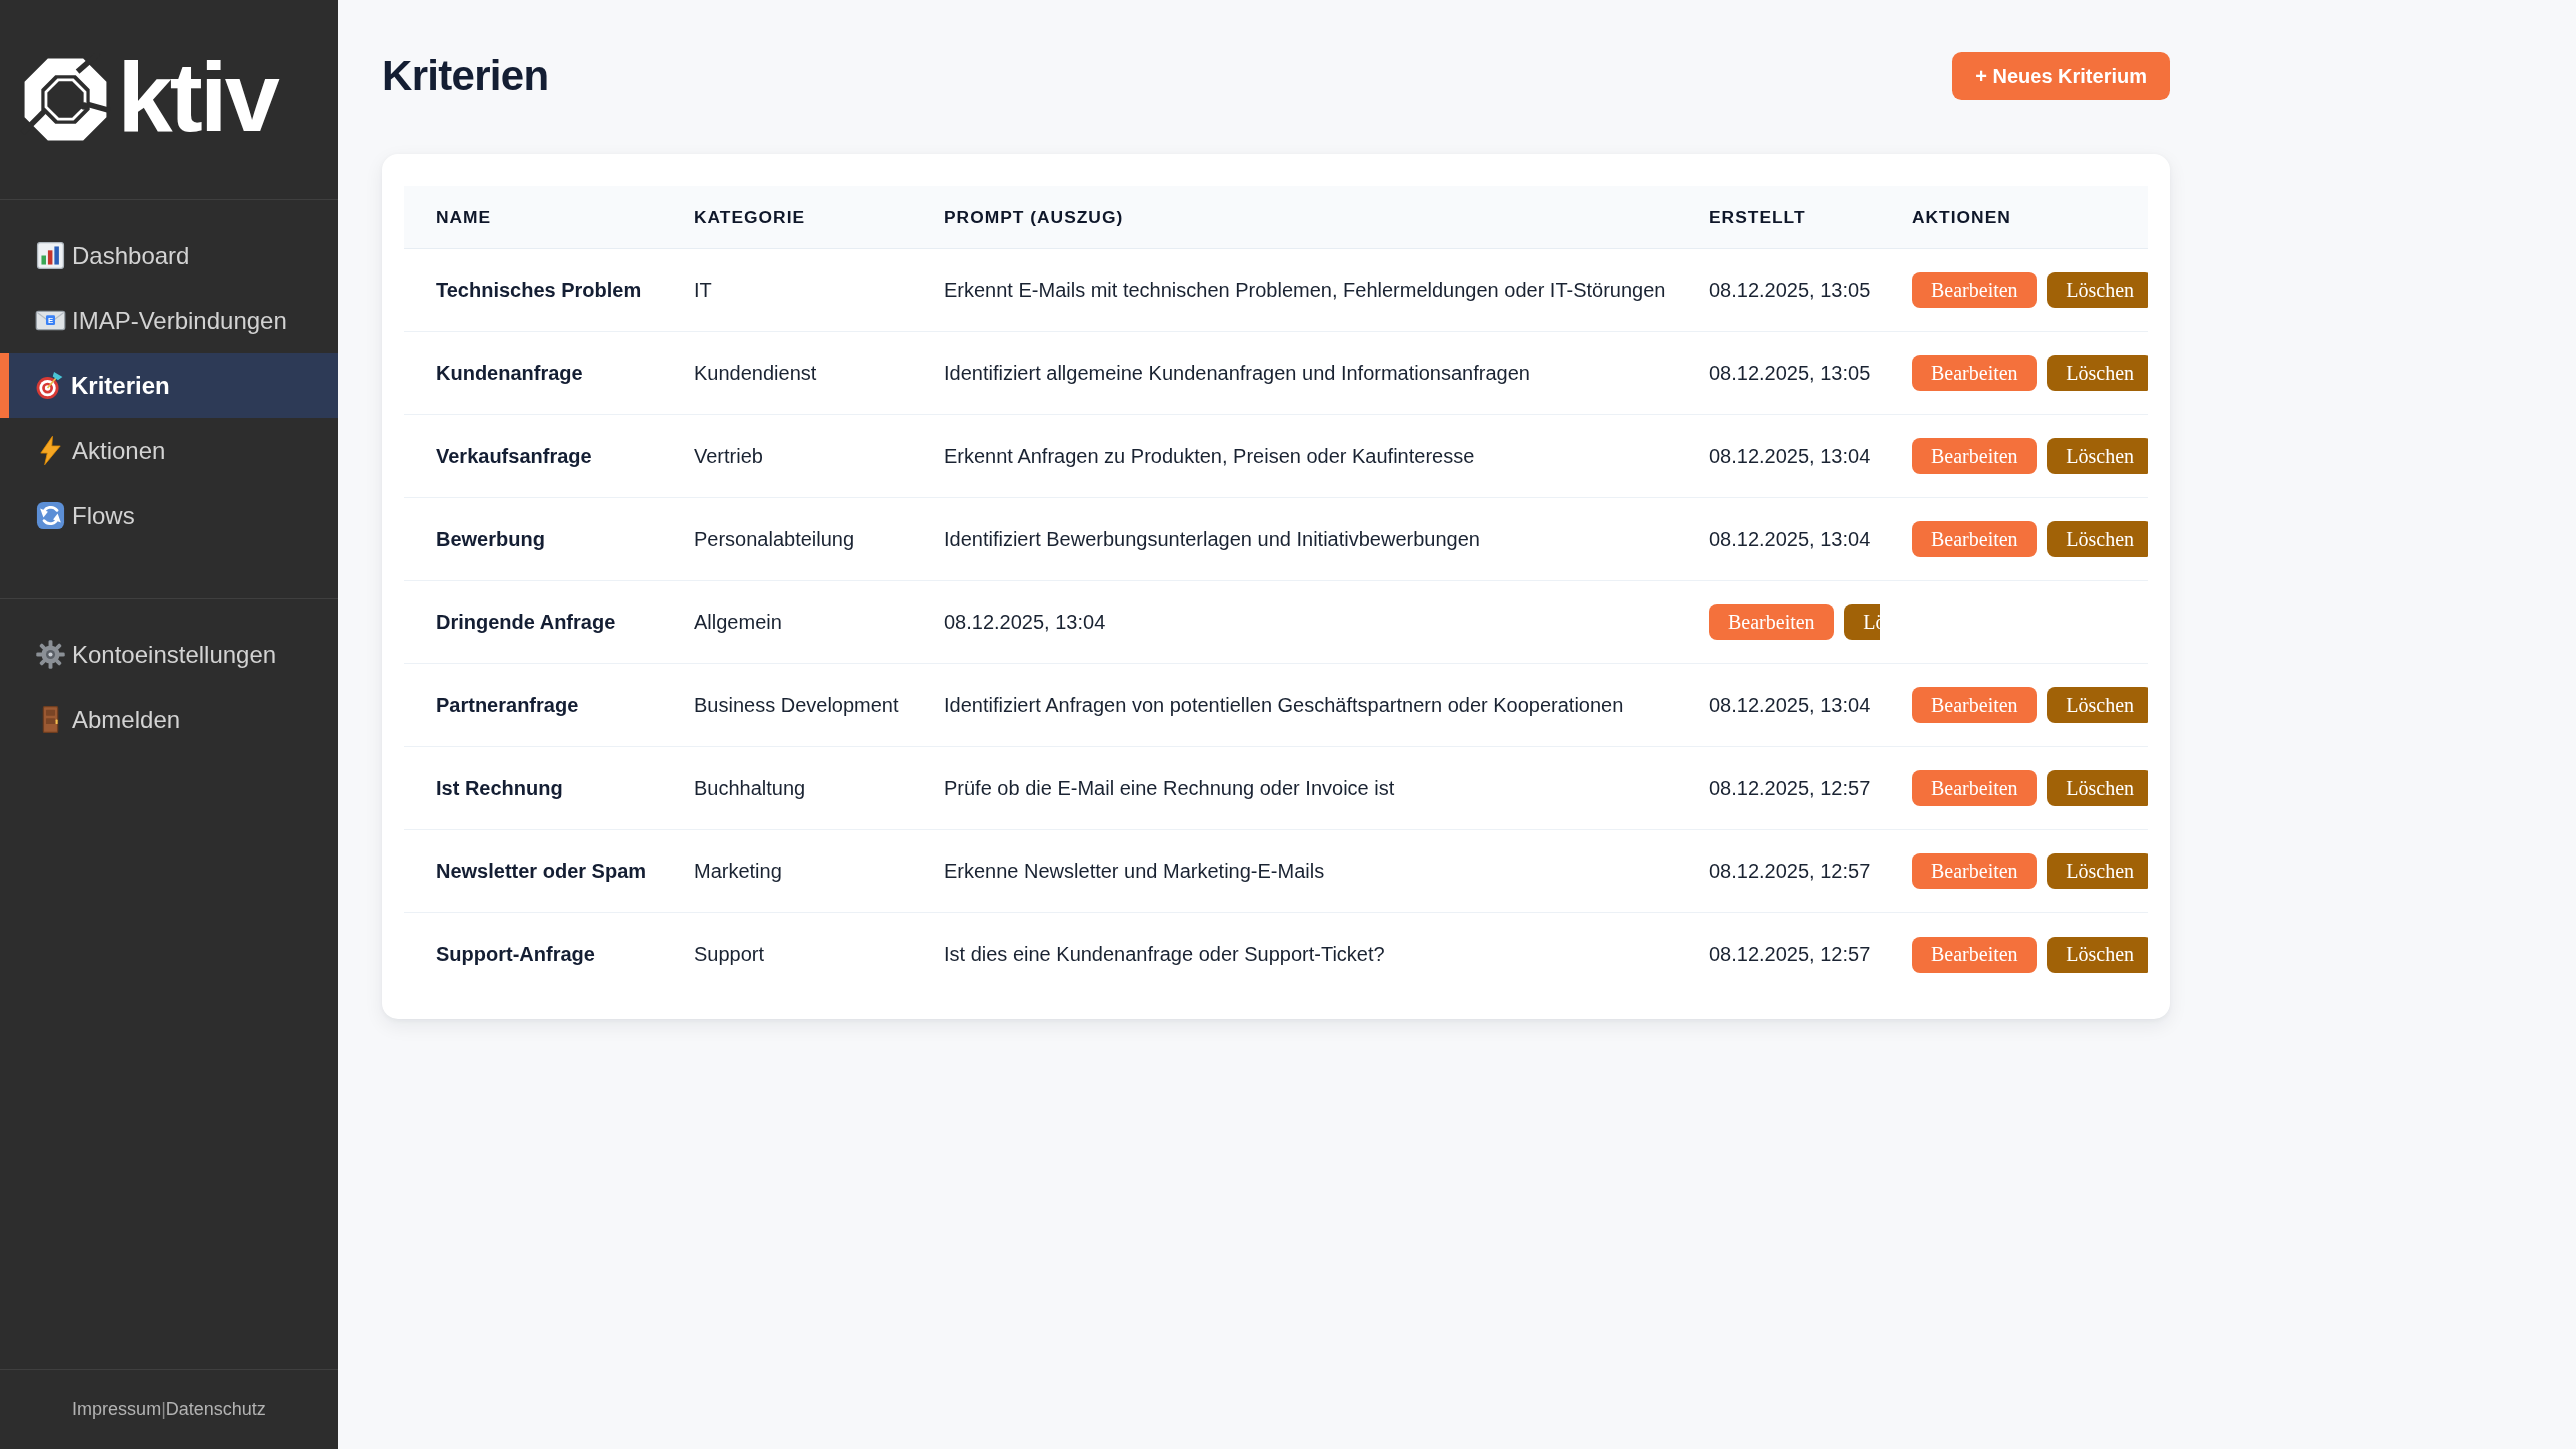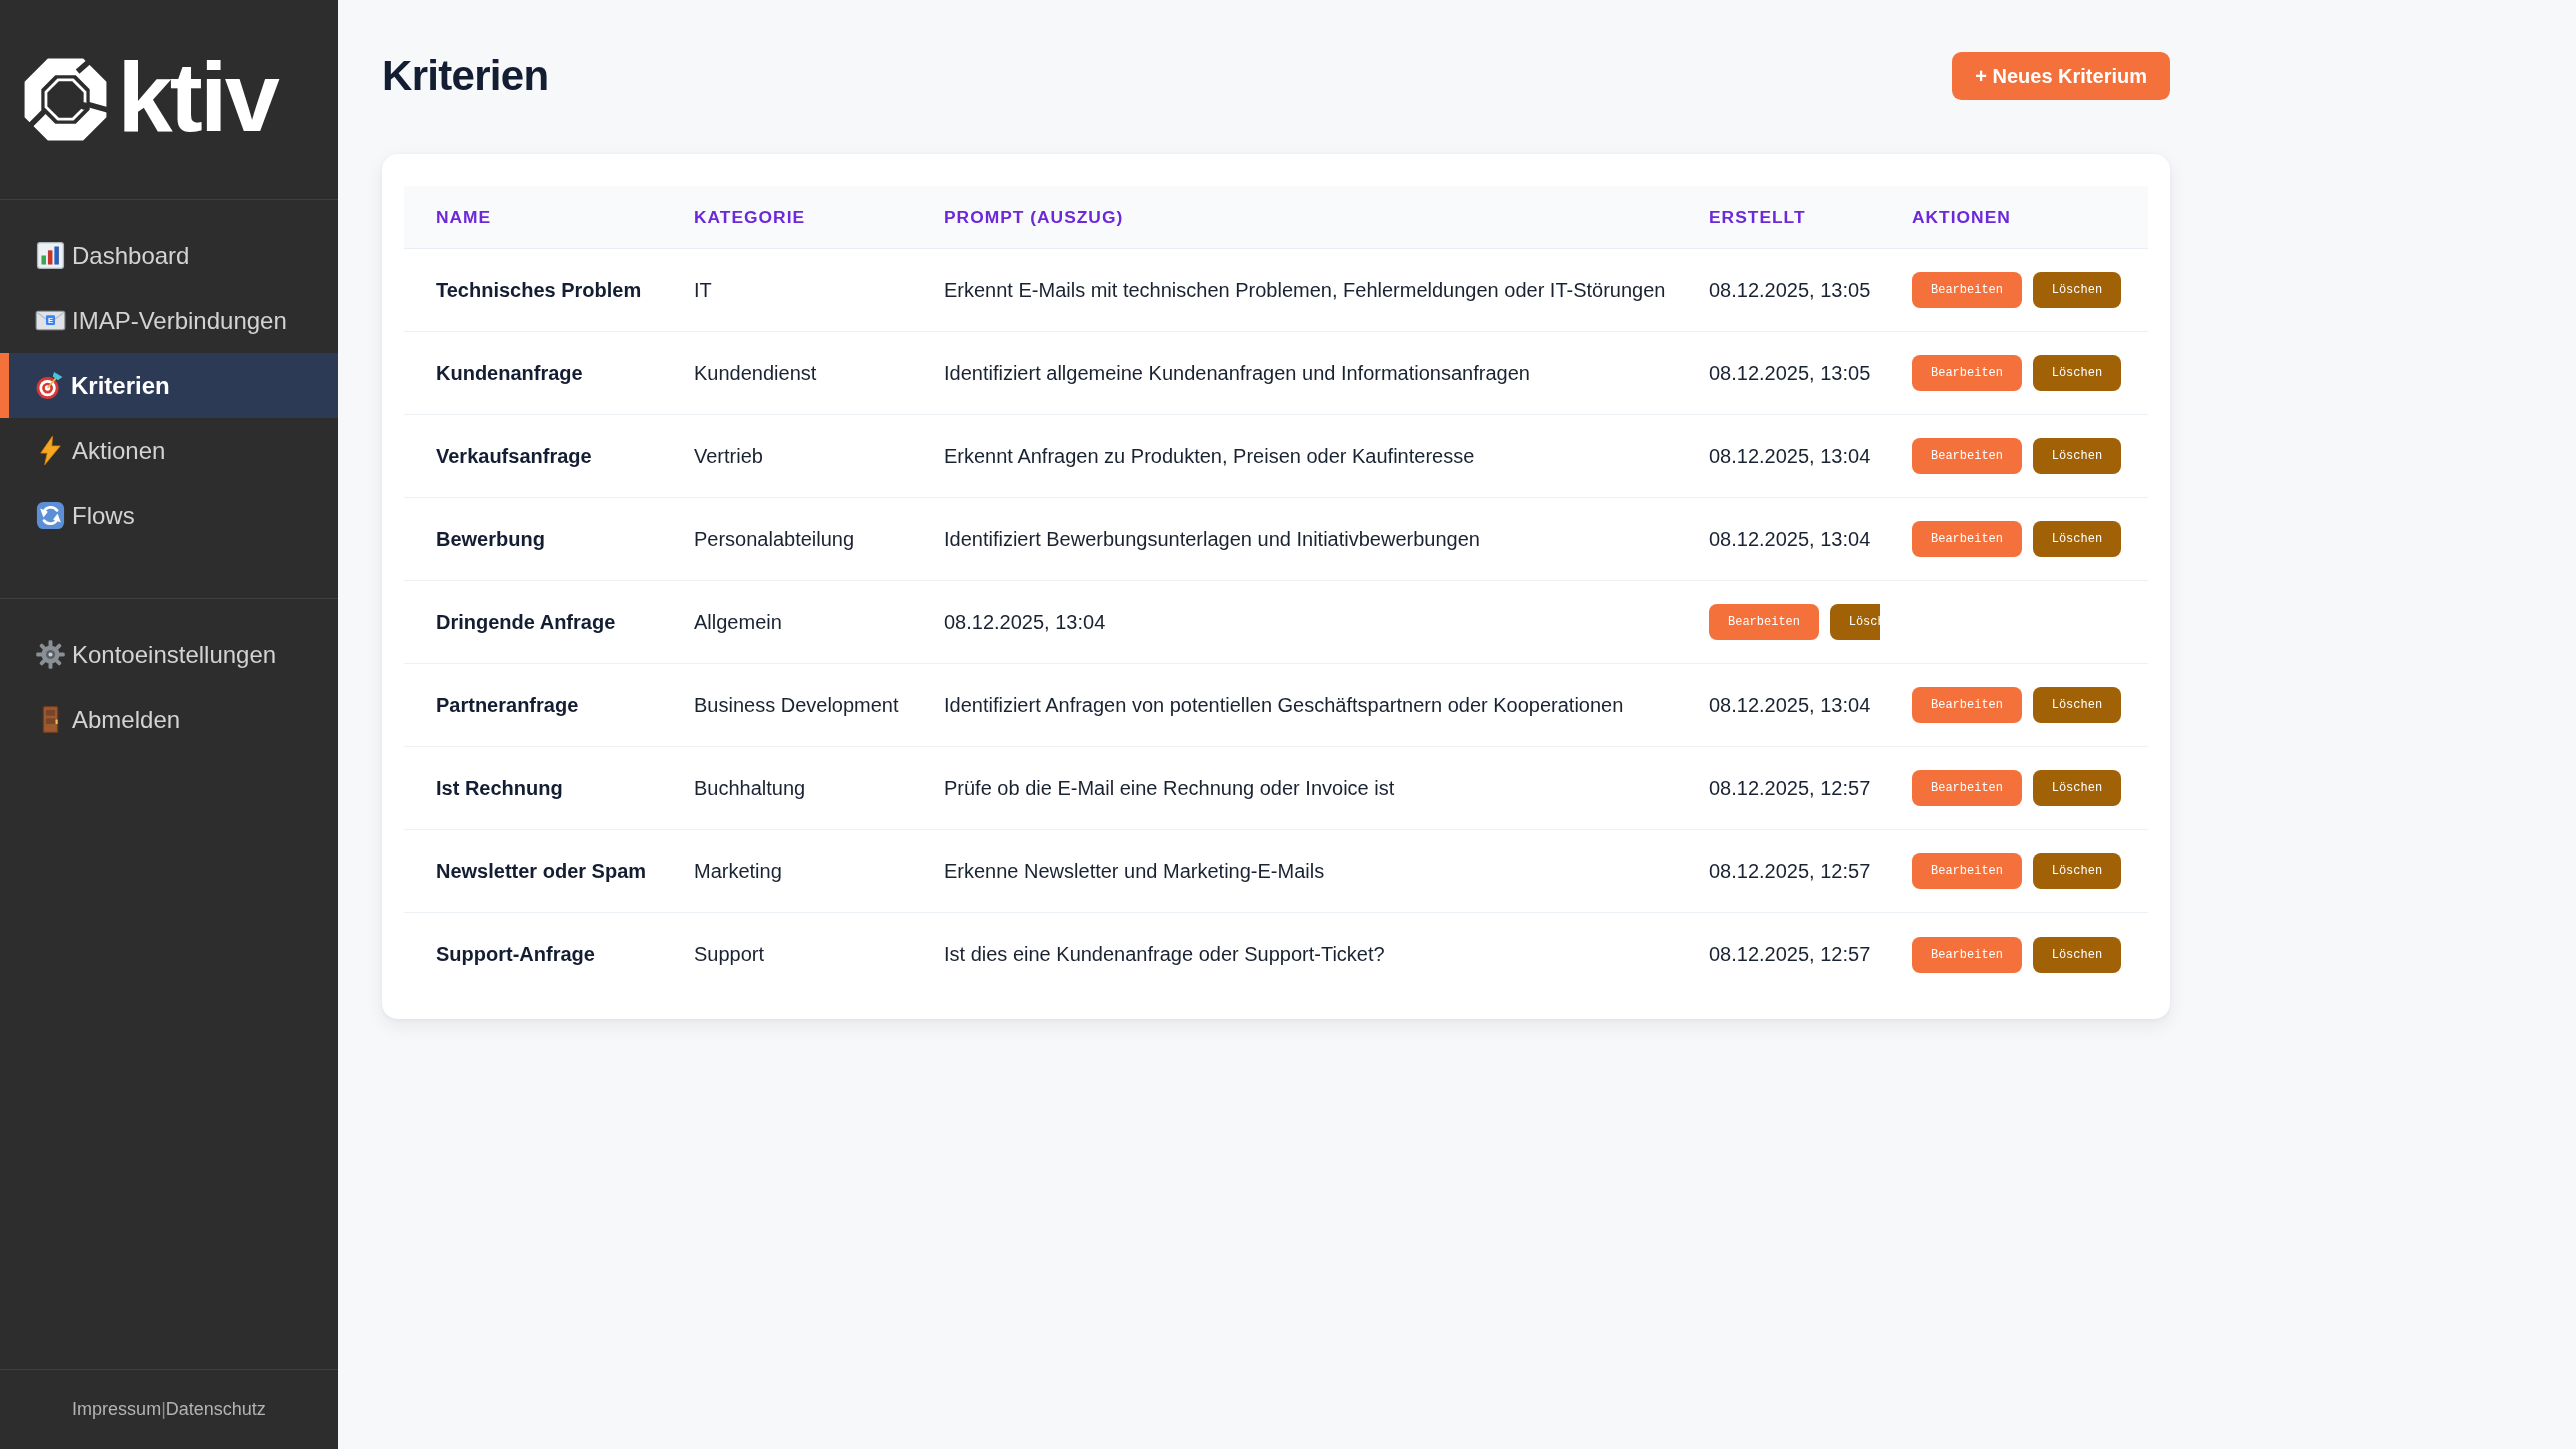--- a/index.html
+++ b/index.html
@@ -37,29 +37,29 @@
   .page-title { font-size:42px; font-weight:800; color:#141e33; line-height:1; letter-spacing:-0.7px; }
   .new-btn { height:48px; padding:0 23px; border:none; border-radius:9.4px; background:#f4713c;
              color:#fff; font-size:20px; font-weight:600; font-family:inherit; cursor:pointer; }
 
   .card { margin-top:54px; width:1788px; height:865px; background:#ffffff; border-radius:16px;
           padding:32px 22px 27px 22px;
           box-shadow:0 1.3px 5.4px rgba(16,24,40,0.04), 0 6.7px 19px rgba(16,24,40,0.07); }
 
   .grid-row { display:grid; grid-template-columns:258px 250px 1fr 203px 268px; align-items:center; }
   .thead { background:#f8fafc; height:63px; border-bottom:1.3px solid #e7edf3; }
-  .th { font-size:17.4px; font-weight:700; color:#6d28d9; letter-spacing:1px; text-transform:uppercase;
+  .th { font-size:17.4px; font-weight:700; color:#0f172a; letter-spacing:1px; text-transform:uppercase;
         padding-left:32px; }
   .trow { height:83px; border-bottom:1.3px solid #ecf1f6; }
   .trow:last-child { border-bottom:none; }
   .td { font-size:20px; color:#1a2332; padding-left:32px; white-space:nowrap; overflow:hidden; }
   .td.name { font-weight:700; color:#141e33; }
   .td.actions { display:flex; gap:10.7px; }
   .btn { height:36px; padding:0 19px; border:none; border-radius:8px; color:#fff;
-         font-size:12px; font-weight:500; font-family:Liberation Mono, monospace; cursor:pointer; }
+         font-size:20px; font-weight:500; font-family:Liberation Serif, serif; cursor:pointer; }
   .btn.edit { background:#f4713c; }
   .btn.del  { background:#a16207; }
 </style>
 </head>
 <body>
 
 <aside class="sidebar">
   <div class="logo-row">
     <svg viewBox="0 0 100 100">
       <path d="M31 6 H69 L94 31 V69 L69 94 H31 L6 69 V31 Z M39 24 H61 L76 39 V61 L61 76 H39 L24 61 V39 Z" fill="#ffffff" fill-rule="evenodd"></path>

